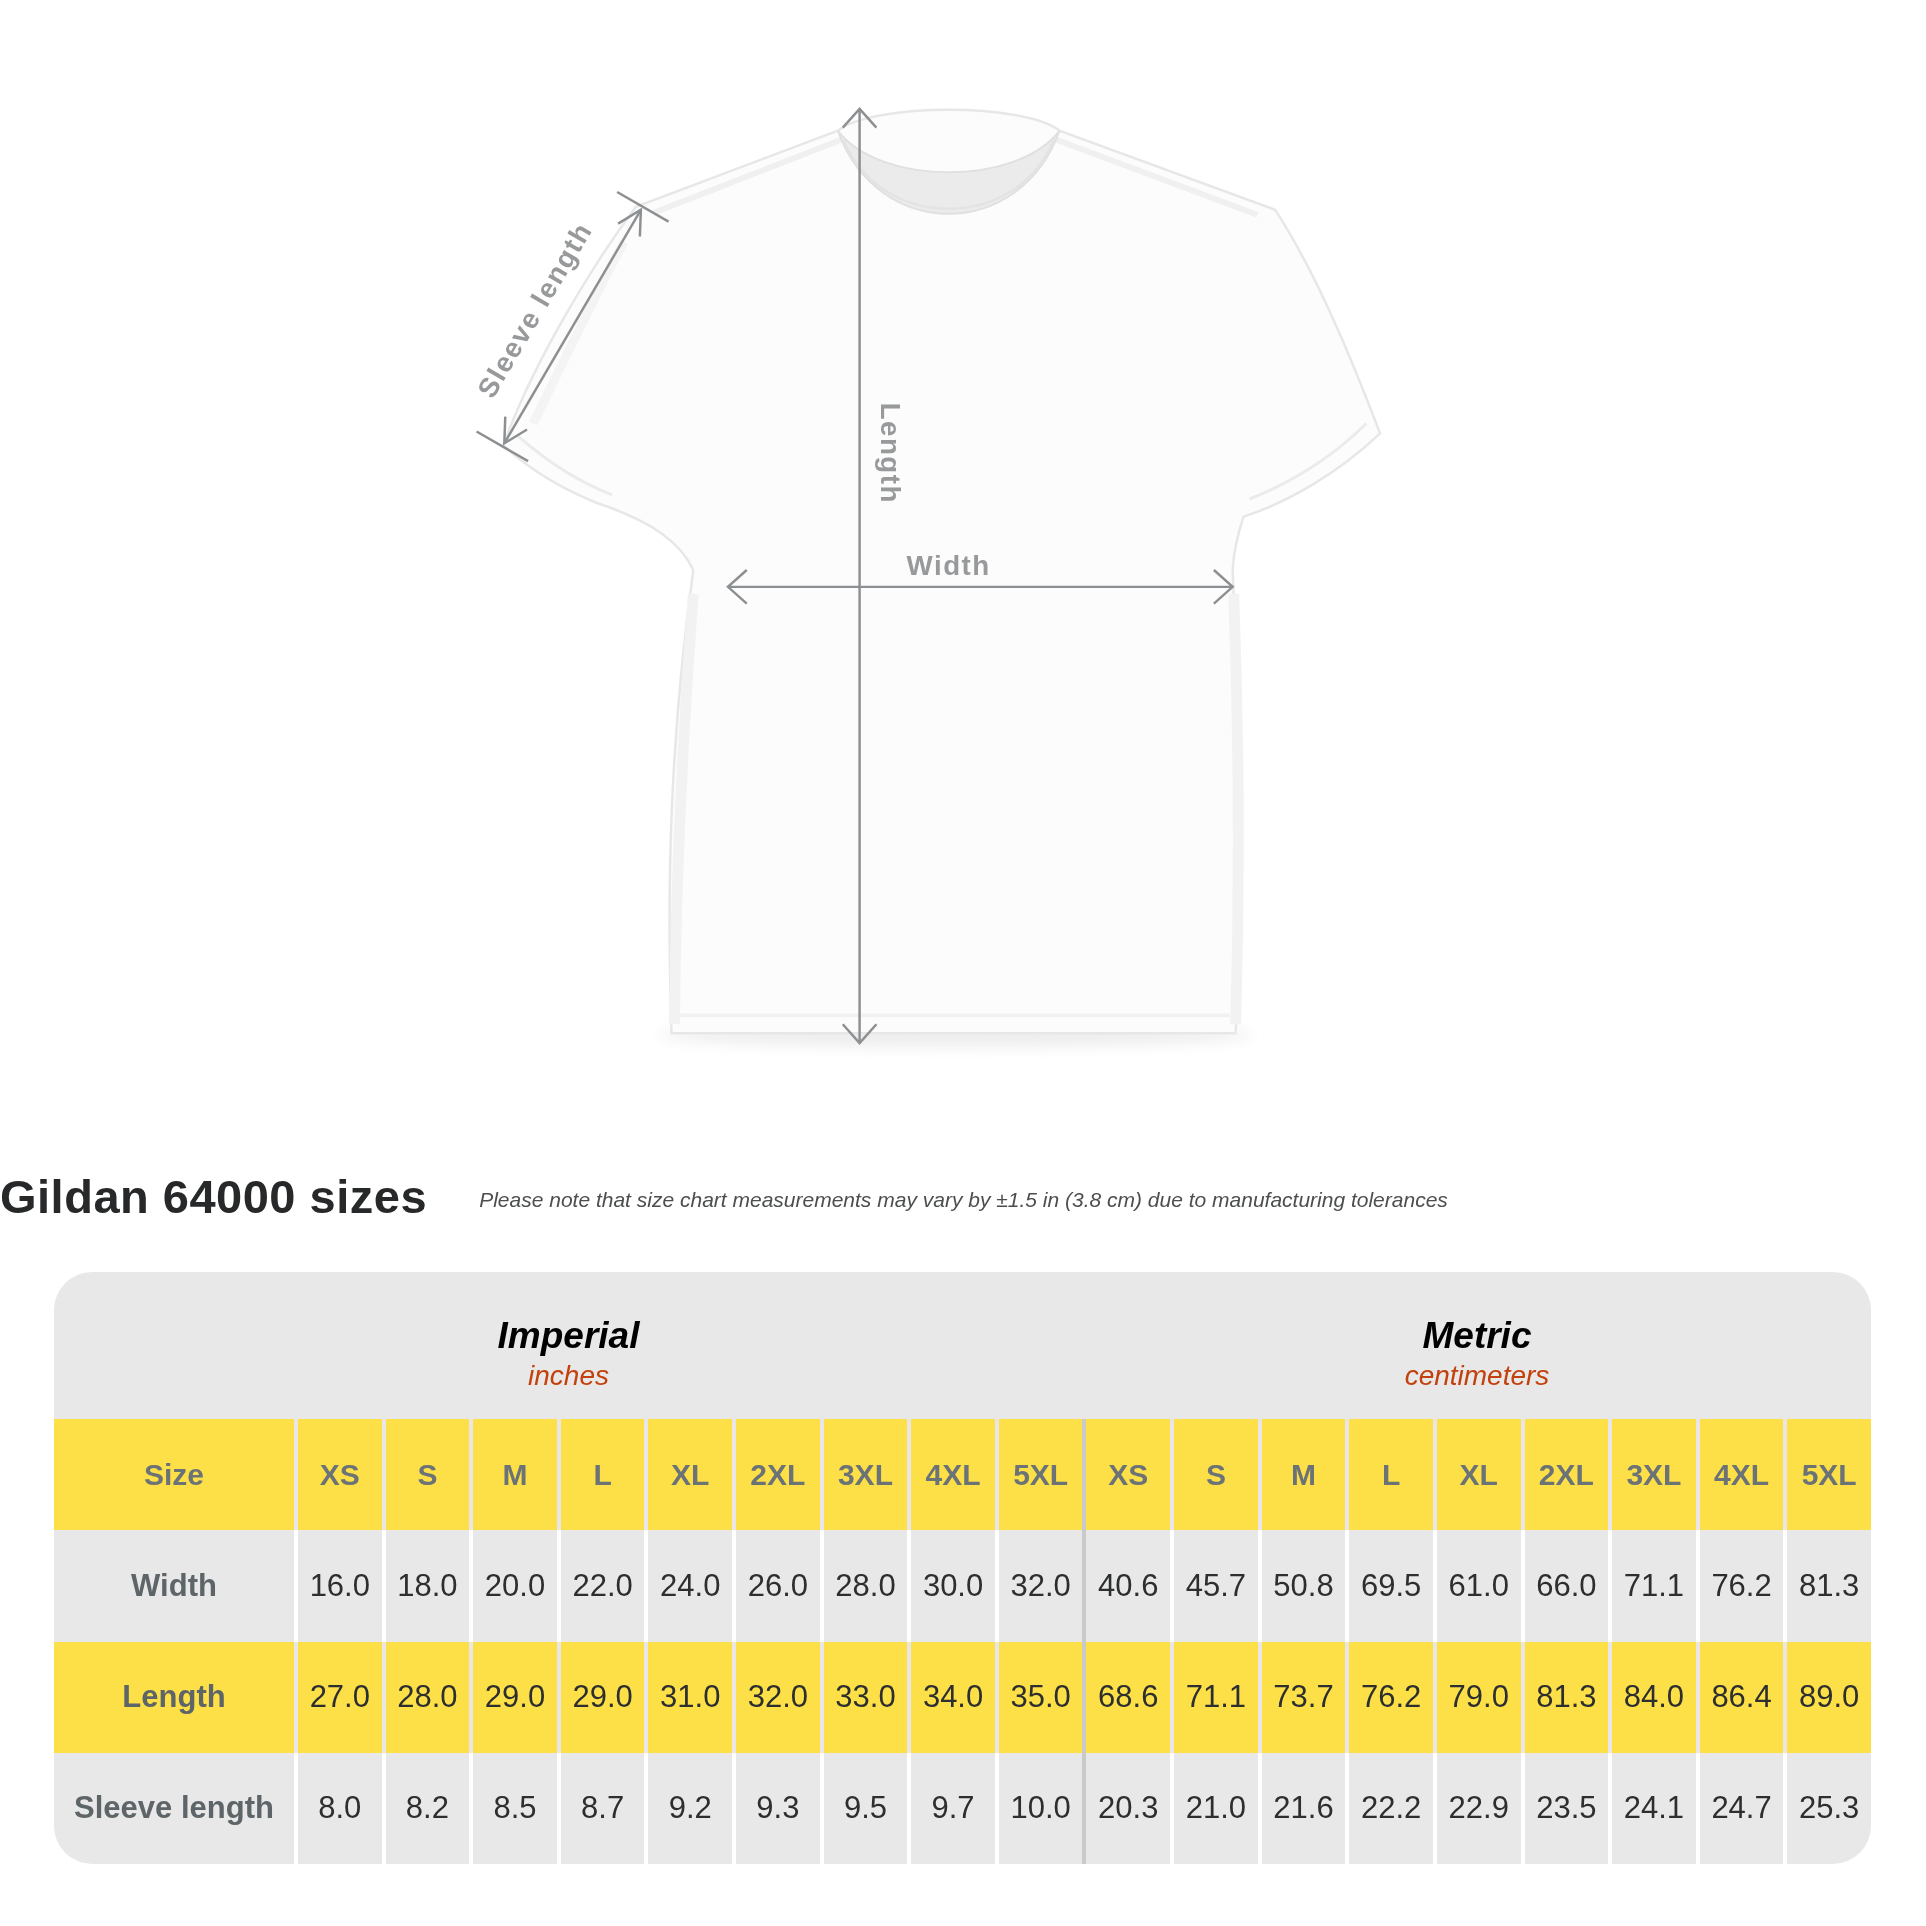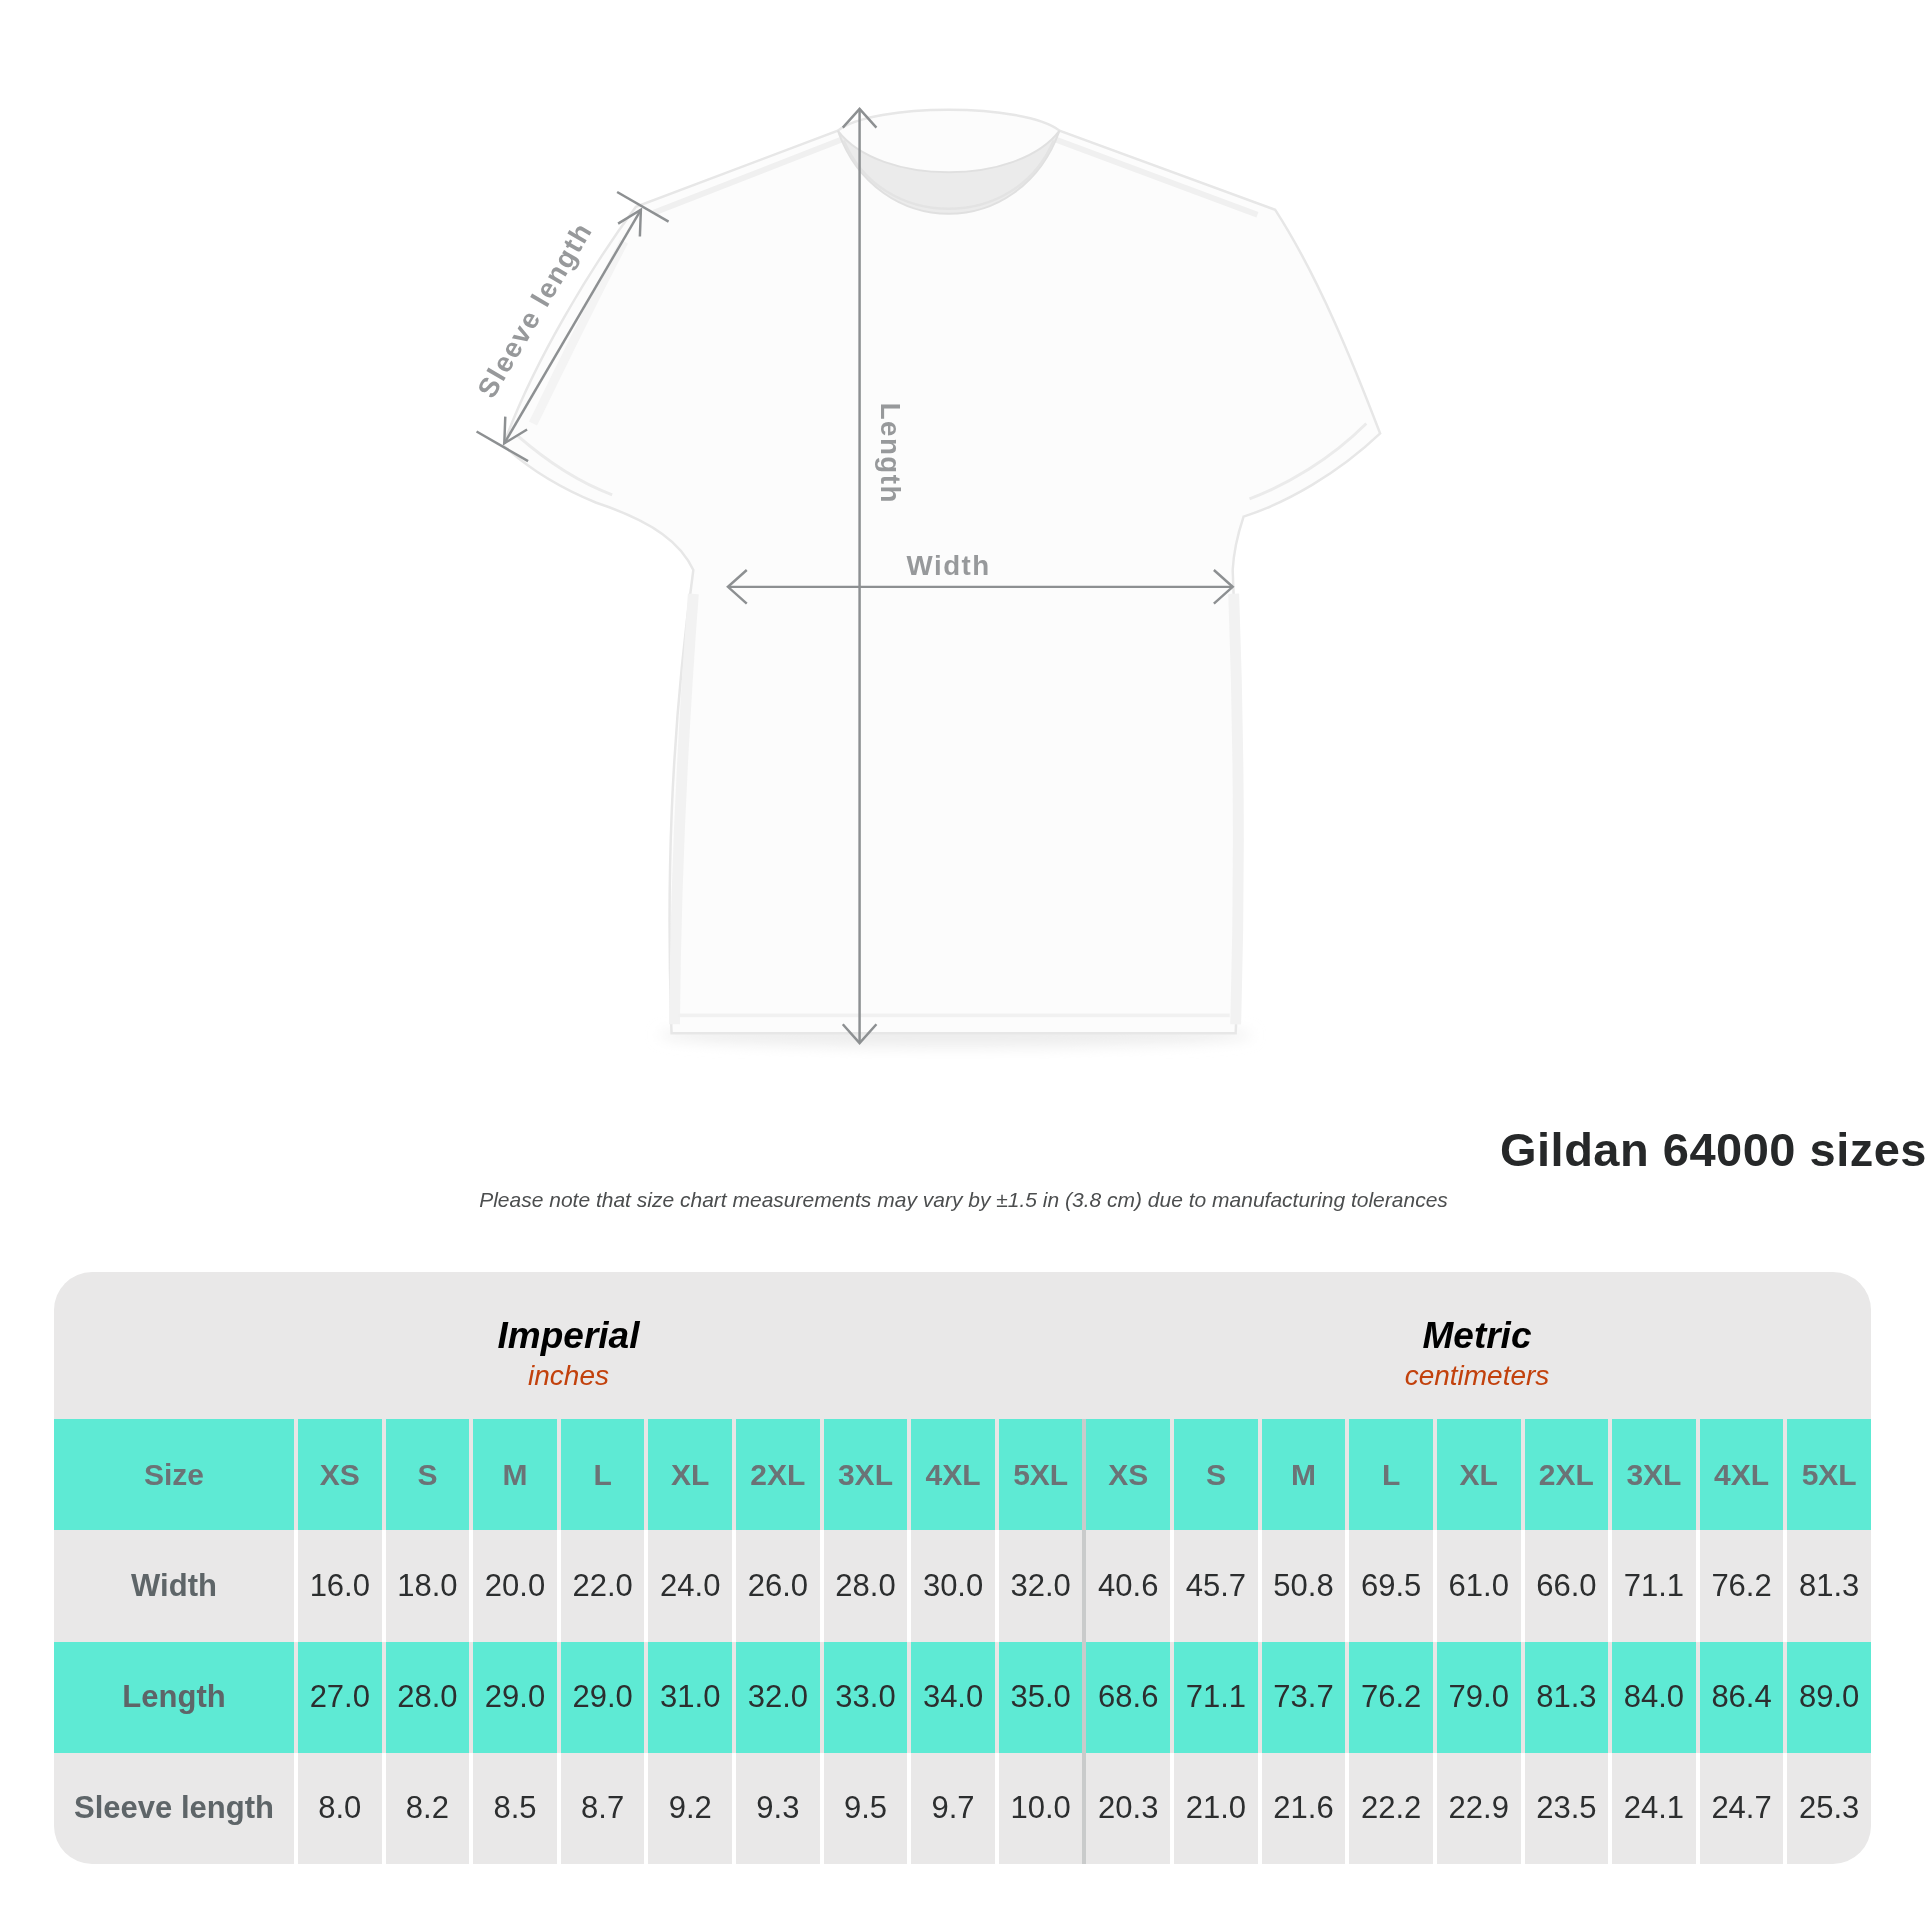--- a/index.html
+++ b/index.html
@@ -1,34 +1,34 @@
 <!DOCTYPE html>
 <html><head>
 <meta charset="utf-8">
 <style>
   html,body{margin:0;padding:0;background:#ffffff;}
   #canvas{position:relative;width:1927px;height:1927px;background:#ffffff;overflow:hidden;
           font-family:"Liberation Sans", sans-serif;}
   .shirt-svg{position:absolute;top:0;left:0;}
-  .title{position:absolute;top:1122px;left:0;width:100%;text-align:right;margin:0;
+  .title{position:absolute;top:1169px;left:0;width:100%;text-align:left;margin:0;
          font-size:47px;font-weight:bold;color:#262829;letter-spacing:0.5px;}
   .subtitle{position:absolute;top:1188px;left:0;width:100%;text-align:center;margin:0;
             font-size:21px;font-style:italic;color:#4c4e4f;}
   .size-table{position:absolute;left:54px;top:1272px;width:1817px;height:592px;
               border-radius:38px;overflow:hidden;display:flex;flex-direction:column;background:#ffffff;}
   .unit-header{height:147px;flex:0 0 147px;background:#e9e8e8;display:flex;}
   .ug{display:flex;flex-direction:column;align-items:center;justify-content:center;gap:3px;margin-top:16px;}
   .ug.imp{flex:0 0 1029px;}
   .ug.met{flex:1;}
   .ug-name{font-weight:bold;font-style:italic;font-size:37px;color:#59626
 
 6;}
   .ug-sub{font-style:italic;font-size:28px;color:#c2410c;}
   .row{display:flex;flex:1;}
-  .rw{background:#5eead4;text-align:center;}
+  .rw{background:#fde047;text-align:center;}
   .rg{background:#e9e8e8;}
   .c{flex:1;display:flex;align-items:center;justify-content:center;
      border-left:4px solid transparent;font-size:31px;color:#2c2e2f;}
   .rw .c{border-left-color:#e8e6e6;}
   .rg .c{border-left-color:#ffffff;}
   .row .gd{border-left-color:#c9cbcb;}
   .lbl{flex:0 0 240px;border-left:none !important;font-weight:bold;color:#5e6568;font-size:31px;}
   .hdr .c{font-weight:bold;color:#6b7376;font-size:30px;}
   .ann-text{font-family:"Liberation Sans", sans-serif;font-weight:bold;font-size:28px;
             fill:#97999b;letter-spacing:1.5px;}

